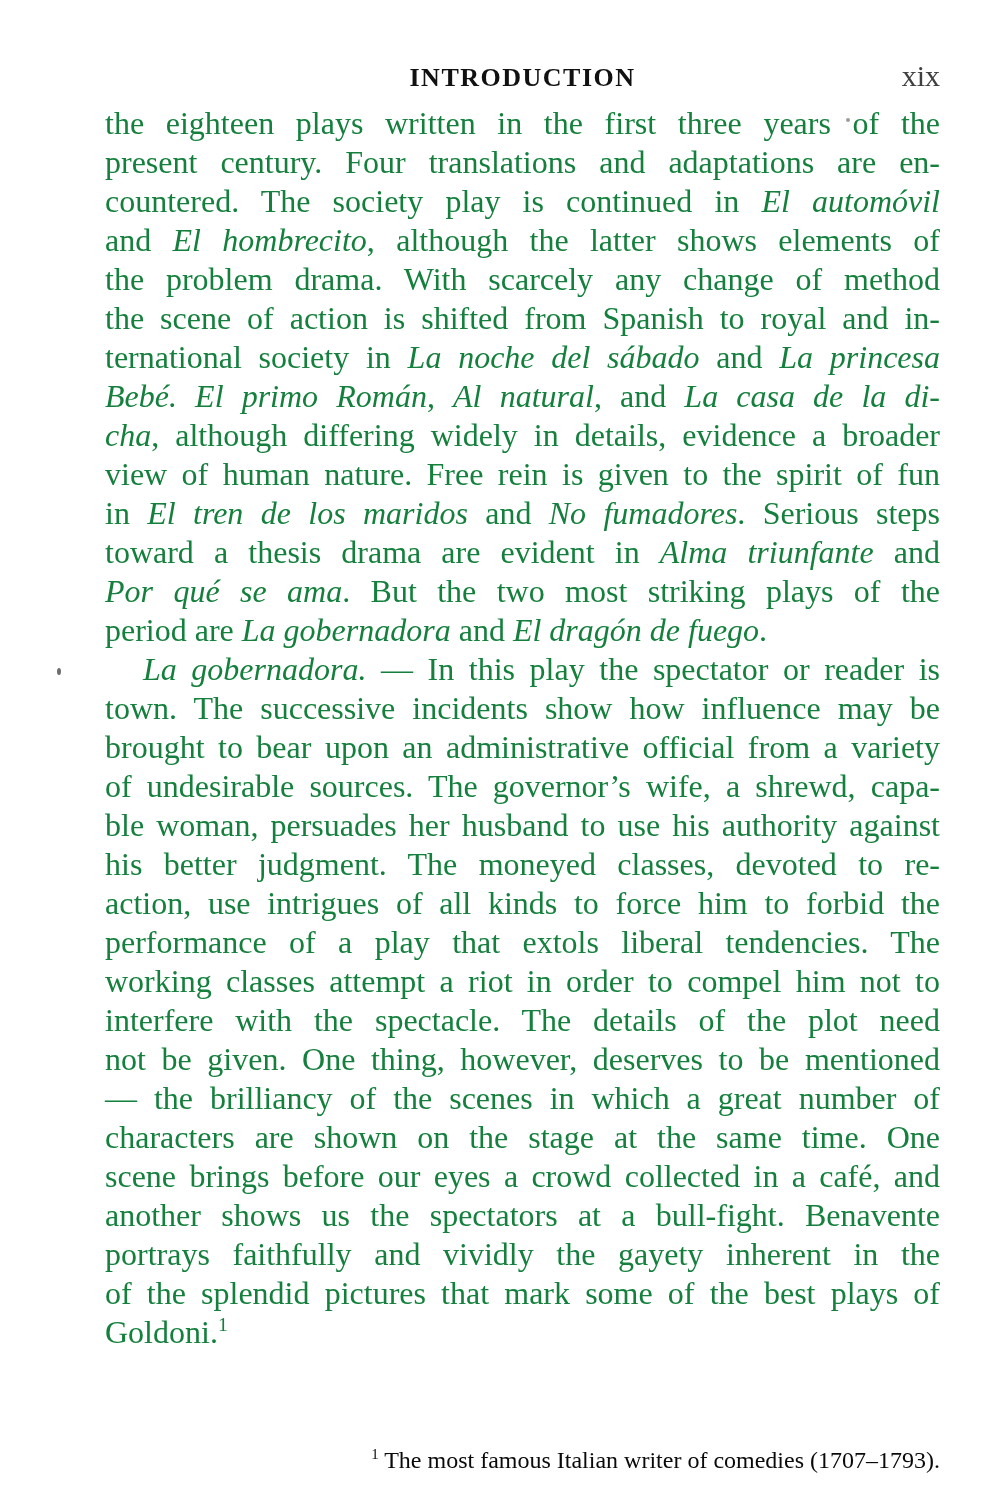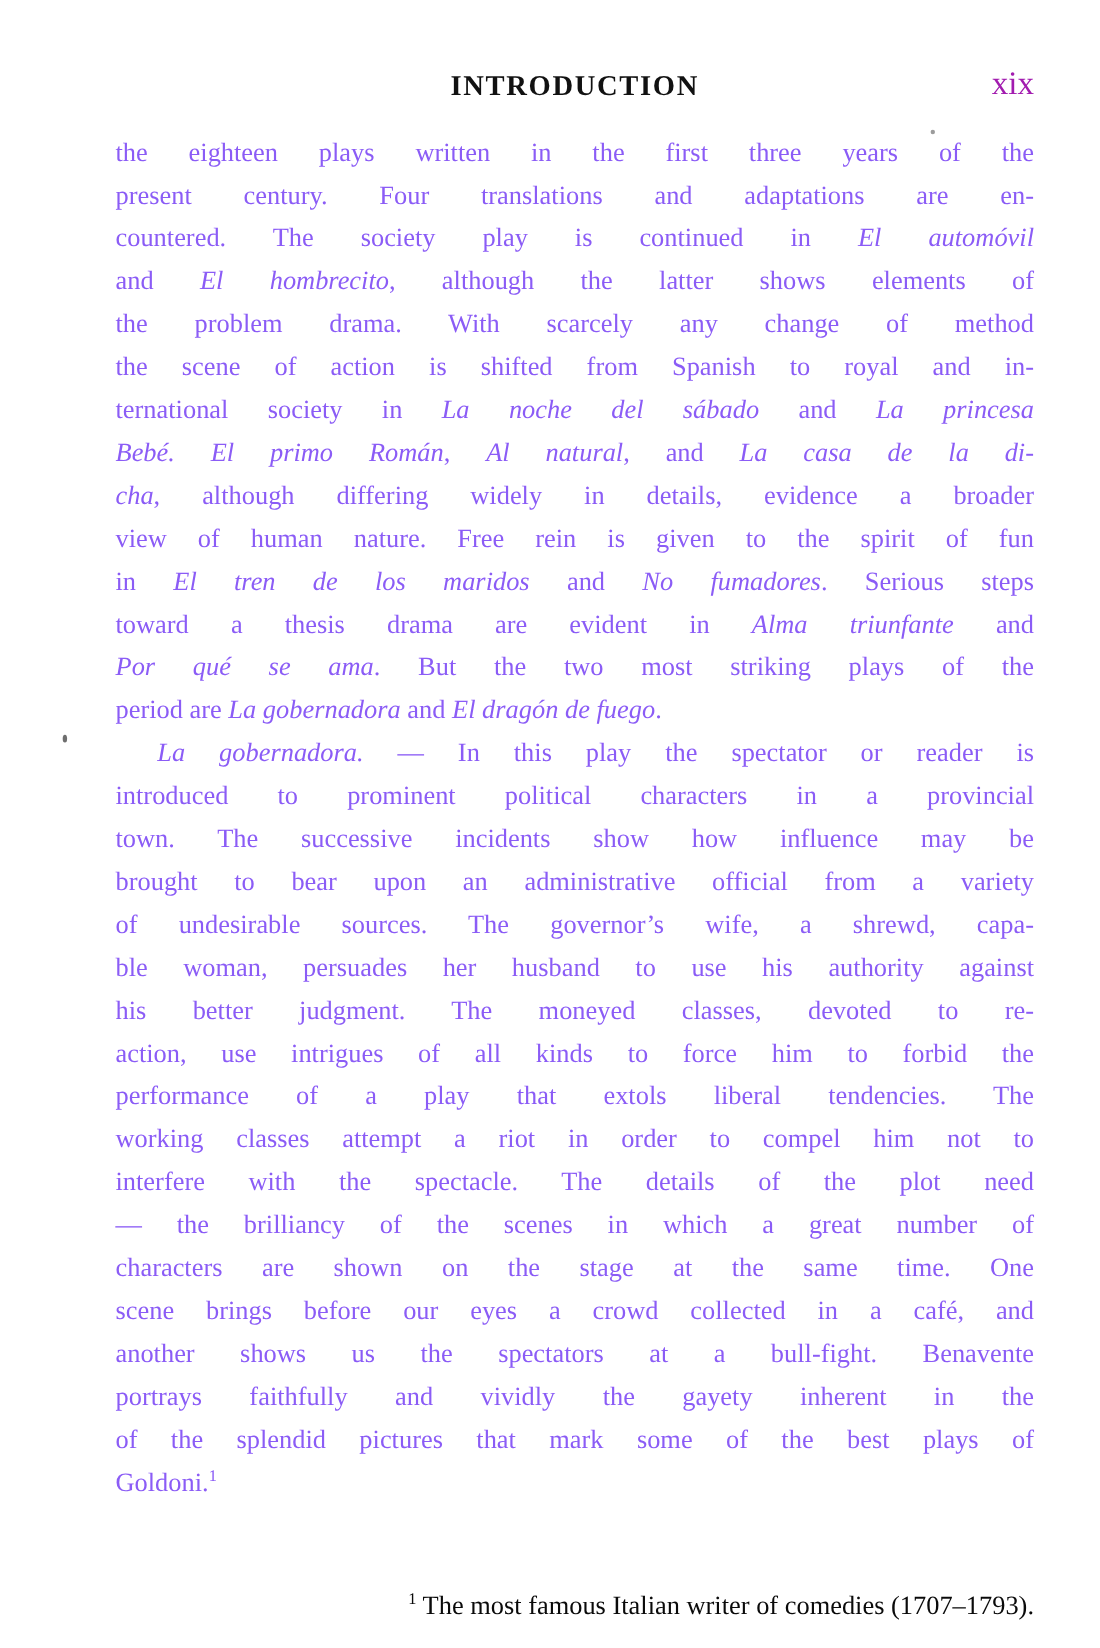--- a/index.html
+++ b/index.html
@@ -31,30 +31,30 @@
     font-size: 26px;
     font-weight: bold;
     letter-spacing: 1.5px;
     color: #111;
   }
   .head-folio {
     position: absolute;
     right: 0;
     top: -4px;
     font-size: 30px;
-    color: #a21caf;
+    color: #404040;
   }
   .body-text {
     position: absolute;
-    top: 120px;
+    top: 104px;
     left: 105px;
     width: 835px;
-    font-size: 24px;
+    font-size: 32px;
     line-height: 39px;
-    color: #8b5cf6;
+    color: #15803d;
   }
   .line {
     text-align: justify;
     text-align-last: justify;
     white-space: normal;
     height: 39px;
     overflow: visible;
   }
   .line.last {
     text-align-last: left;
@@ -102,30 +102,30 @@
       <div class="line"><span>the scene of action is shifted from Spanish to royal and in-</span></div>
       <div class="line"><span>ternational society in </span><span class="italic">La noche del sábado</span><span> and </span><span class="italic">La princesa</span></div>
       <div class="line"><span class="italic">Bebé.</span><span>  </span><span class="italic">El primo Román</span><span>, </span><span class="italic">Al natural</span><span>, and </span><span class="italic">La casa de la di-</span></div>
       <div class="line"><span class="italic">cha</span><span>, although differing widely in details, evidence a broader</span></div>
       <div class="line"><span>view of human nature.  Free rein is given to the spirit of fun</span></div>
       <div class="line"><span>in </span><span class="italic">El tren de los maridos</span><span> and </span><span class="italic">No fumadores</span><span>.  Serious steps</span></div>
       <div class="line"><span>toward a thesis drama are evident in </span><span class="italic">Alma triunfante</span><span> and</span></div>
       <div class="line"><span class="italic">Por qué se ama</span><span>.  But the two most striking plays of the</span></div>
       <div class="line last"><span>period are </span><span class="italic">La gobernadora</span><span> and </span><span class="italic">El dragón de fuego</span><span>.</span></div>
       <div class="line indent"><span class="bolditalic">La gobernadora.</span><span> — In this play the spectator or reader is</span></div>
-      <div class="line"><span>introduced to prominent political characters in a provincial</span></div>
       <div class="line"><span>town.  The successive incidents show how influence may be</span></div>
       <div class="line"><span>brought to bear upon an administrative official from a variety</span></div>
       <div class="line"><span>of undesirable sources.  The governor’s wife, a shrewd, capa-</span></div>
       <div class="line"><span>ble woman, persuades her husband to use his authority against</span></div>
       <div class="line"><span>his better judgment.  The moneyed classes, devoted to re-</span></div>
       <div class="line"><span>action, use intrigues of all kinds to force him to forbid the</span></div>
       <div class="line"><span>performance of a play that extols liberal tendencies.  The</span></div>
       <div class="line"><span>working classes attempt a riot in order to compel him not to</span></div>
       <div class="line"><span>interfere with the spectacle.  The details of the plot need</span></div>
+      <div class="line"><span>not be given.  One thing, however, deserves to be mentioned</span></div>
       <div class="line"><span>— the brilliancy of the scenes in which a great number of</span></div>
       <div class="line"><span>characters are shown on the stage at the same time.  One</span></div>
       <div class="line"><span>scene brings before our eyes a crowd collected in a café, and</span></div>
       <div class="line"><span>another shows us the spectators at a bull-fight.  Benavente</span></div>
       <div class="line"><span>portrays faithfully and vividly the gayety inherent in the</span></div>
       <div class="line"><span>of the splendid pictures that mark some of the best plays of</span></div>
       <div class="line last"><span>Goldoni.</span><span class="sup">1</span></div>
     </div>
 
   <div class="footnote">

